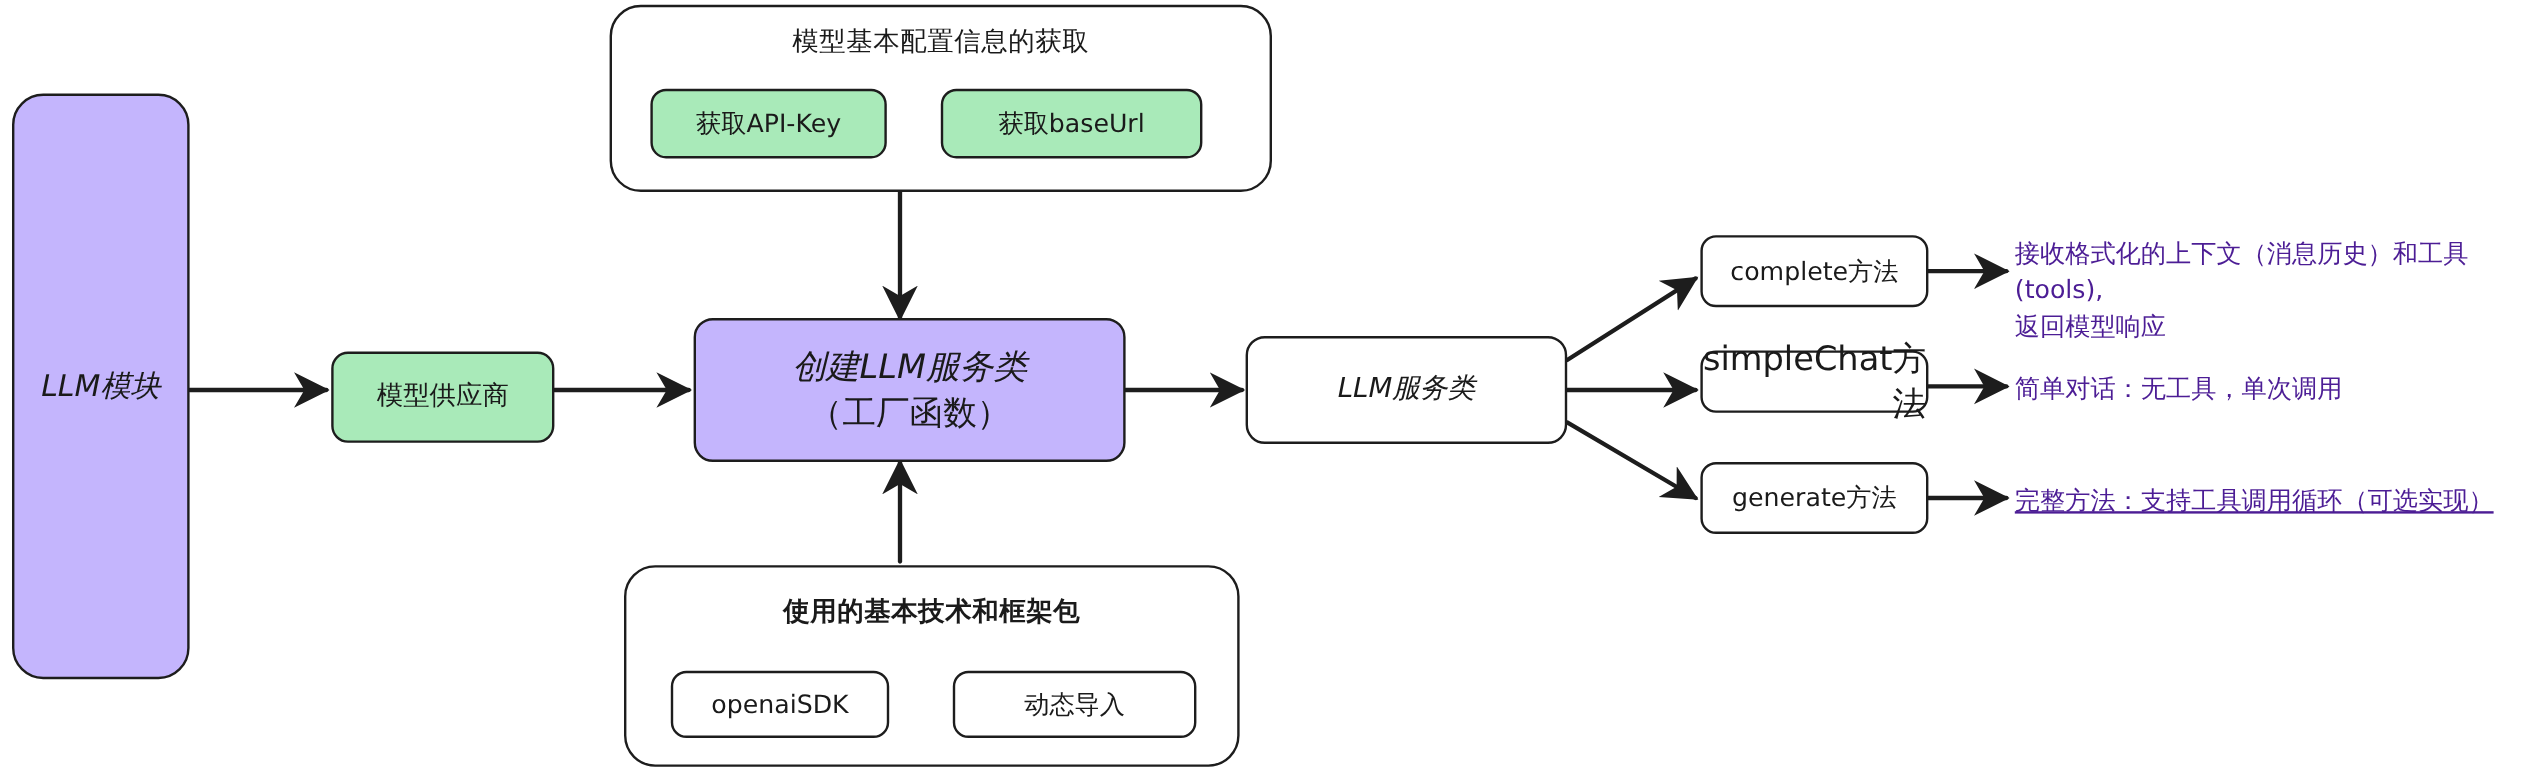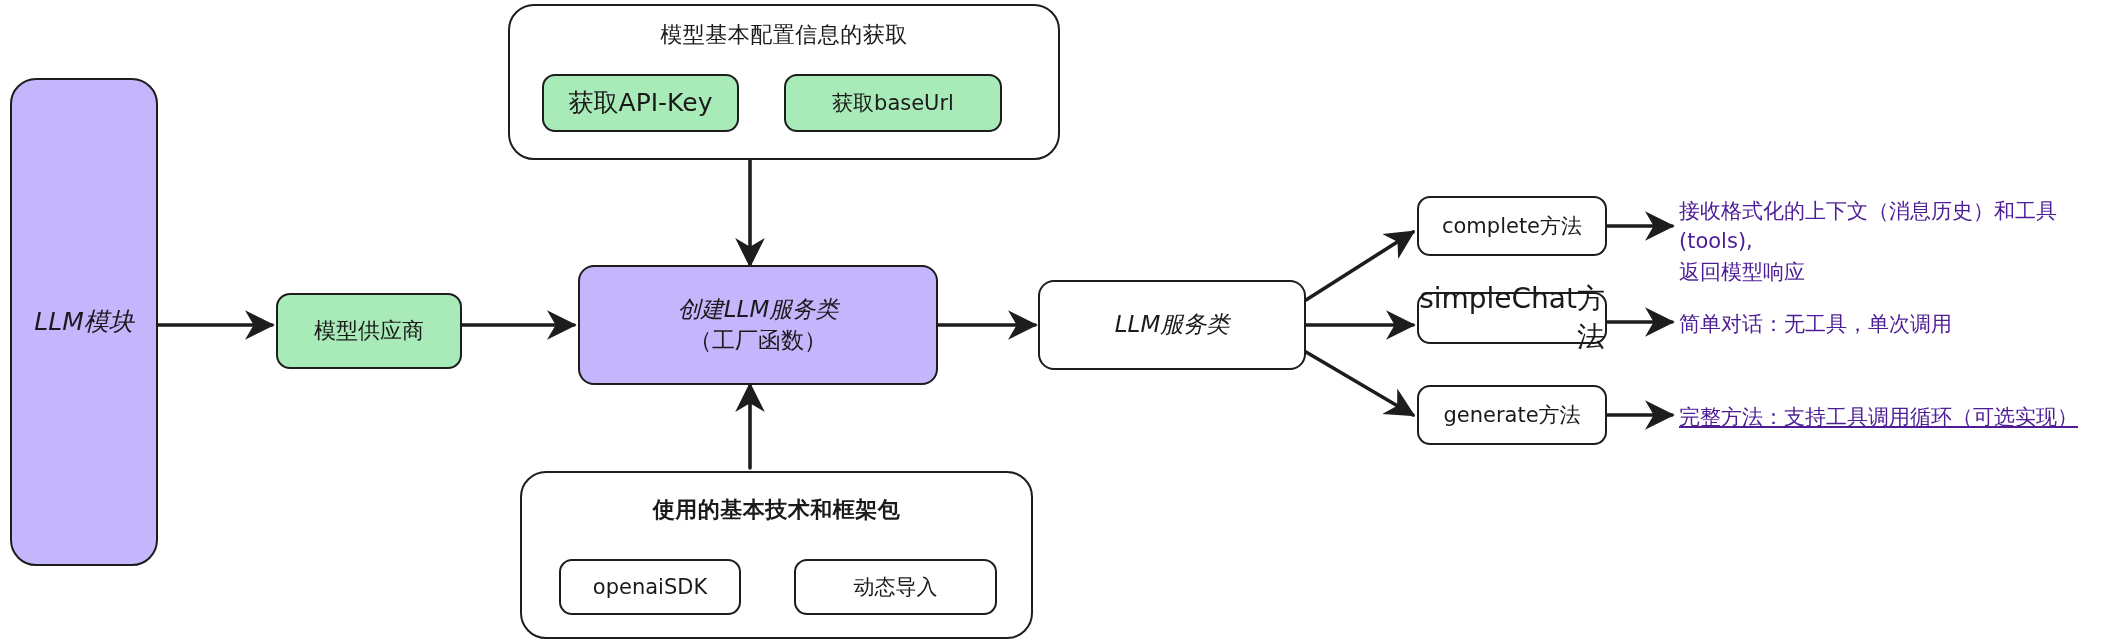--- a/index.html
+++ b/index.html
@@ -97,32 +97,32 @@
   </svg>
 
   <div class="node fill-yellow" style="left:10px; top:78px; width:148px; height:488px; border-radius:26px; font-size:25px;">
     <span class="latin-italic">LLM模块</span>
   </div>
 
   <div class="node fill-green" style="left:276px; top:293px; width:186px; height:76px; border-radius:14px; font-size:22px;">
     <span>模型供应商</span>
   </div>
 
-  <div class="node fill-yellow" style="left:578px; top:265px; width:360px; height:120px; border-radius:16px; font-size:23px; flex-direction:column;">
+  <div class="node fill-yellow" style="left:578px; top:265px; width:360px; height:120px; border-radius:16px; font-size:28px; flex-direction:column;">
     <span class="latin-italic">创建LLM服务类</span>
     <span>（工厂函数）</span>
   </div>
 
   <div class="node fill-white" style="left:1038px; top:280px; width:268px; height:90px; border-radius:16px; font-size:23px;">
     <span class="latin-italic">LLM服务类</span>
   </div>
 
   <div class="group" style="left:508px; top:4px; width:552px; height:156px;">
     <div class="group-title" style="top:14px;">模型基本配置信息的获取</div>
-    <div class="node fill-green" style="left:32px; top:68px; width:197px; height:58px; border-radius:13px; font-size:25px;">
+    <div class="node fill-green" style="left:32px; top:68px; width:197px; height:58px; border-radius:13px; font-size:21px;">
       <span>获取API-Key</span>
     </div>
     <div class="node fill-green" style="left:274px; top:68px; width:218px; height:58px; border-radius:13px; font-size:21px;">
       <span>获取baseUrl</span>
     </div>
   </div>
 
   <div class="group" style="left:520px; top:471px; width:513px; height:168px;">
     <div class="group-title" style="top:22px;font-weight:bold;">使用的基本技术和框架包</div>
     <div class="node fill-white" style="left:37px; top:86px; width:182px; height:56px; border-radius:13px; font-size:21px;">

